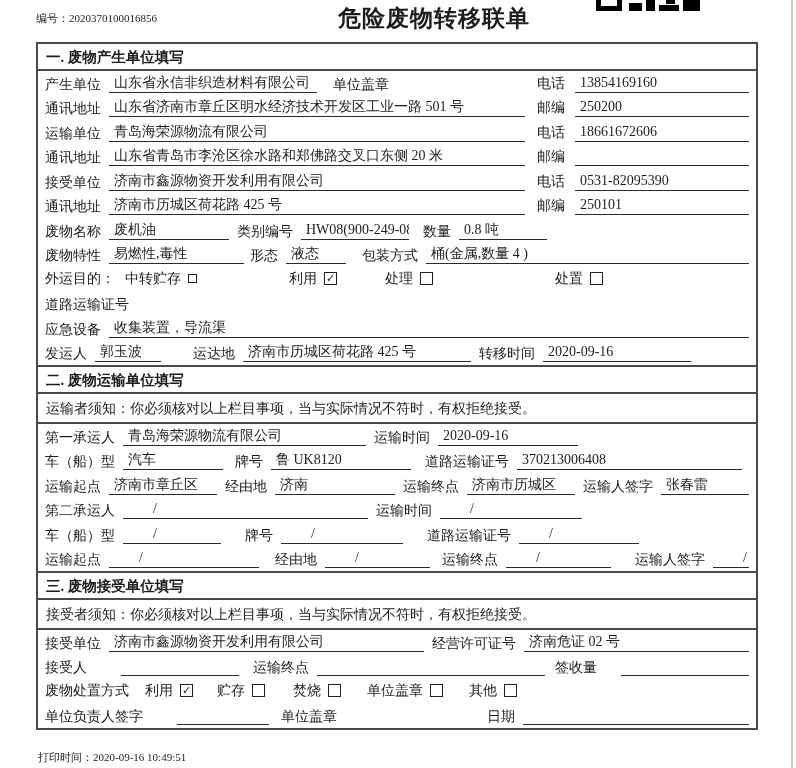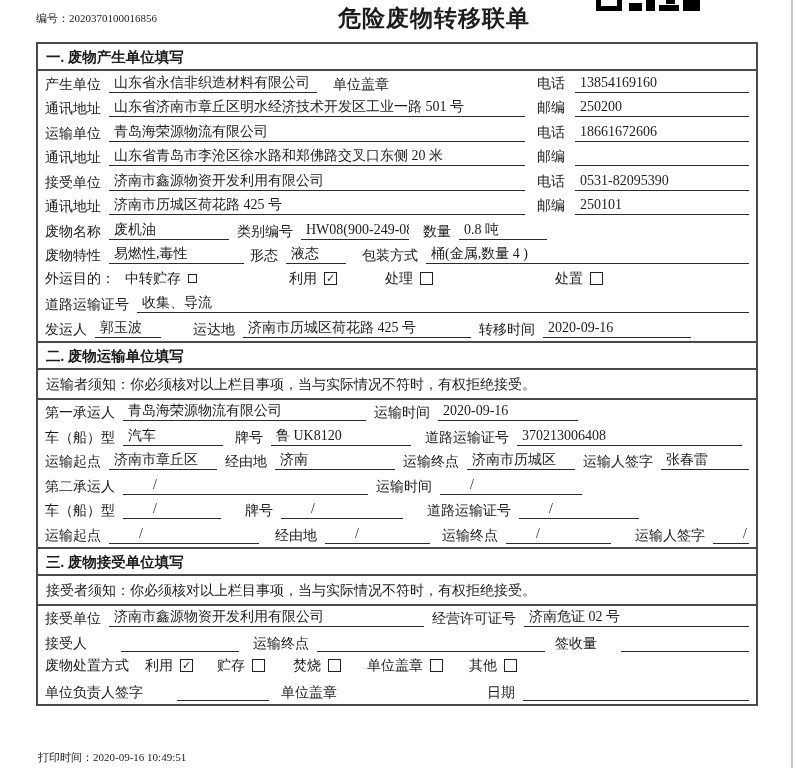--- a/index.html
+++ b/index.html
@@ -163,23 +163,26 @@
         <span class="lab">处置</span>
         <span class="cb">
             <span></span>
           </span>
       </span>
     </div>
 
 
     <div class="row">
       <span class="lab">道路运输证号</span>
-      <span class="fill grow">收集、导流</span>
-    </div>
-
+    </div>
+
+    <div class="row">
+      <span class="lab">应急设备</span>
+      <span class="fill grow">收集装置，导流渠</span>
+    </div>
 
     <div class="row">
       <span class="lab">发运人</span>
       <span class="fill" style="width:66px">郭玉波</span>
       <span class="lab" style="margin-left:32px">运达地</span>
       <span class="fill" style="width:228px">济南市历城区荷花路 425 号</span>
       <span class="lab" style="margin-left:8px">转移时间</span>
       <span class="fill" style="width:148px">2020-09-16</span>
     </div>
   </div>

